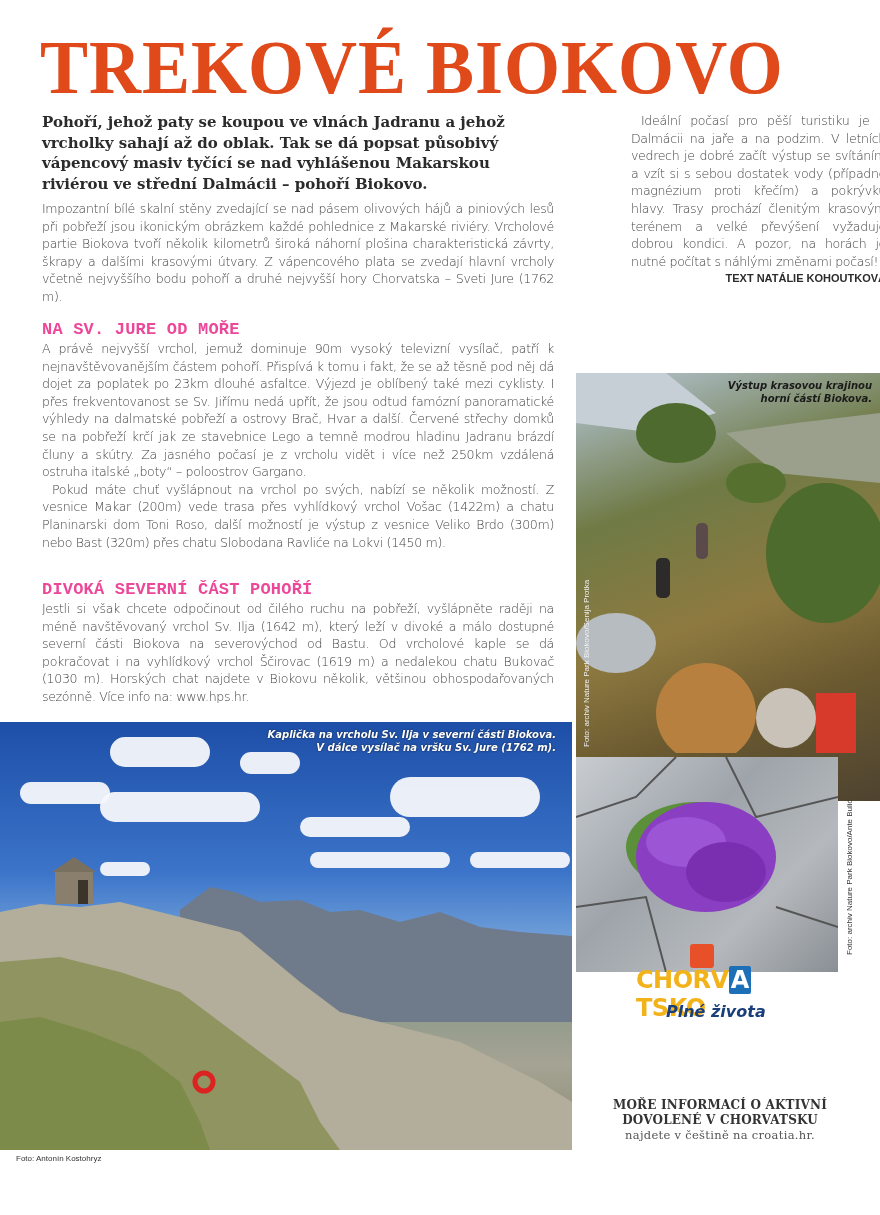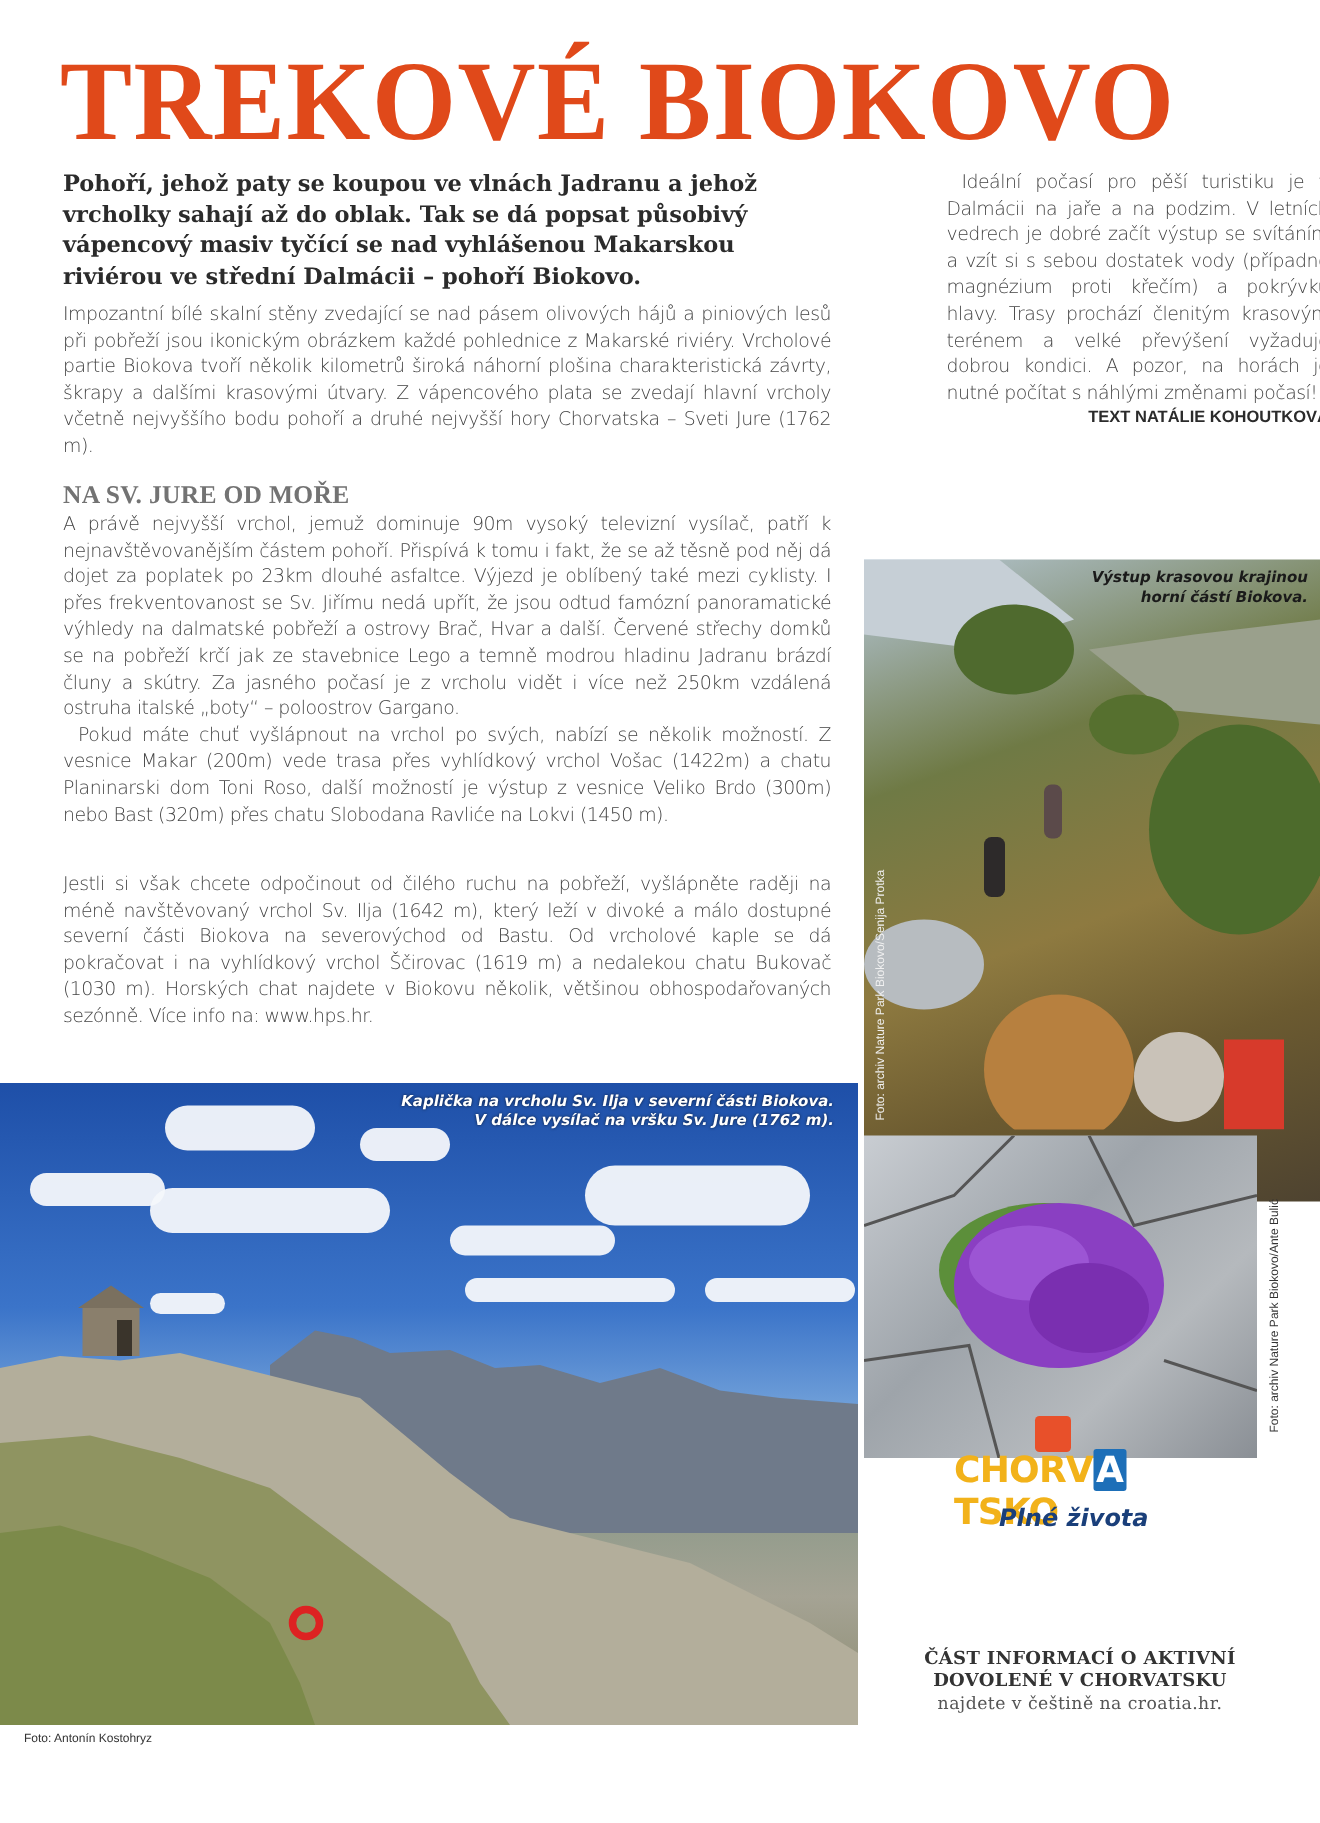--- a/index.html
+++ b/index.html
@@ -20,22 +20,22 @@
   }
 
   .body-text {
     font-family: "DejaVu Sans", sans-serif; font-size: 12.6px; line-height: 17.6px;
     color: #444; text-align: justify; font-weight: 300;
     letter-spacing: -0.35px;
   }
   .intro { position: absolute; left: 42px; top: 200px; width: 512px; }
 
   .subhead {
-    font-family: Liberation Serif, serif; font-weight: bold; font-size: 17px;
-    line-height: 20px; color: #737373; letter-spacing: 0.2px;
+    font-family: Liberation Mono, monospace; font-weight: bold; font-size: 17px;
+    line-height: 20px; color: #ec4899; letter-spacing: 0.2px;
   }
   .sec1 { position: absolute; left: 42px; top: 320px; width: 512px; }
   .sec2 { position: absolute; left: 42px; top: 580px; width: 512px; }
   .indent { text-indent: 10px; }
 
   .right-col { position: absolute; left: 583px; top: 112px; width: 255px; margin-left: 48px; }
   .author {
     text-align: right; font-family: Liberation Sans, sans-serif; font-weight: bold;
     font-size: 11px; color: #2b2b2b; margin-top: 2px;
   }
@@ -82,20 +82,21 @@
 
 <p class="body-text intro">Impozantní bílé skalní stěny zvedající se nad pásem olivových hájů a piniových lesů při pobřeží jsou ikonickým obrázkem každé pohlednice z Makarské riviéry. Vrcholové partie Biokova tvoří několik kilometrů široká náhorní plošina charakteristická závrty, škrapy a dalšími krasovými útvary. Z vápencového plata se zvedají hlavní vrcholy včetně nejvyššího bodu pohoří a druhé nejvyšší hory Chorvatska – Sveti Jure (1762 m).</p>
 
 <section class="sec1">
   <h2 class="subhead">NA SV. JURE OD MOŘE</h2>
   <p class="body-text">A právě nejvyšší vrchol, jemuž dominuje 90m vysoký televizní vysílač, patří k nejnavštěvovanějším částem pohoří. Přispívá k tomu i fakt, že se až těsně pod něj dá dojet za poplatek po 23km dlouhé asfaltce. Výjezd je oblíbený také mezi cyklisty. I přes frekventovanost se Sv. Jiřímu nedá upřít, že jsou odtud famózní panoramatické výhledy na dalmatské pobřeží a ostrovy Brač, Hvar a další. Červené střechy domků se na pobřeží krčí jak ze stavebnice Lego a temně modrou hladinu Jadranu brázdí čluny a skútry. Za jasného počasí je z vrcholu vidět i více než 250km vzdálená ostruha italské „boty“ – poloostrov Gargano.</p>
   <p class="body-text indent">Pokud máte chuť vyšlápnout na vrchol po svých, nabízí se několik možností. Z vesnice Makar (200m) vede trasa přes vyhlídkový vrchol Vošac (1422m) a chatu Planinarski dom Toni Roso, další možností je výstup z vesnice Veliko Brdo (300m) nebo Bast (320m) přes chatu Slobodana Ravliće na Lokvi (1450 m).</p>
 </section>
 
 <section class="sec2">
+  <h2 class="subhead">DIVOKÁ SEVERNÍ ČÁST POHOŘÍ</h2>
   <p class="body-text">Jestli si však chcete odpočinout od čilého ruchu na pobřeží, vyšlápněte raději na méně navštěvovaný vrchol Sv. Ilja (1642 m), který leží v divoké a málo dostupné severní části Biokova na severovýchod od Bastu. Od vrcholové kaple se dá pokračovat i na vyhlídkový vrchol Ščirovac (1619 m) a nedalekou chatu Bukovač (1030 m). Horských chat najdete v Biokovu několik, většinou obhospodařovaných sezónně. Více info na: www.hps.hr.</p>
 </section>
 
 <aside class="right-col">
   <p class="body-text indent">Ideální počasí pro pěší turistiku je v Dalmácii na jaře a na podzim. V letních vedrech je dobré začít výstup se svítáním a vzít si s sebou dostatek vody (případně magnézium proti křečím) a pokrývku hlavy. Trasy prochází členitým krasovým terénem a velké převýšení vyžaduje dobrou kondici. A pozor, na horách je nutné počítat s náhlými změnami počasí!</p>
   <p class="author">TEXT NATÁLIE KOHOUTKOVÁ</p>
 </aside>
 
 <div class="photo photo-chapel">
   <div class="cloud" style="left:20px;top:60px;width:90px;height:22px;"></div>
@@ -158,16 +159,16 @@
 
 <div class="logo">
   <div class="logo-square"></div>
   <div class="logo-word">
     <span>CHORV</span><span class="a">A</span><span>TSKO</span>
   </div>
   <div class="logo-slogan">Plné života</div>
 </div>
 
 <div class="tip-box">
-  <div class="tip-line">ČÁST INFORMACÍ O AKTIVNÍ</div>
+  <div class="tip-line">MOŘE INFORMACÍ O AKTIVNÍ</div>
   <div class="tip-line">DOVOLENÉ V CHORVATSKU</div>
   <div class="tip-sub">najdete v češtině na croatia.hr.</div>
 </div>
 
 </body></html>

